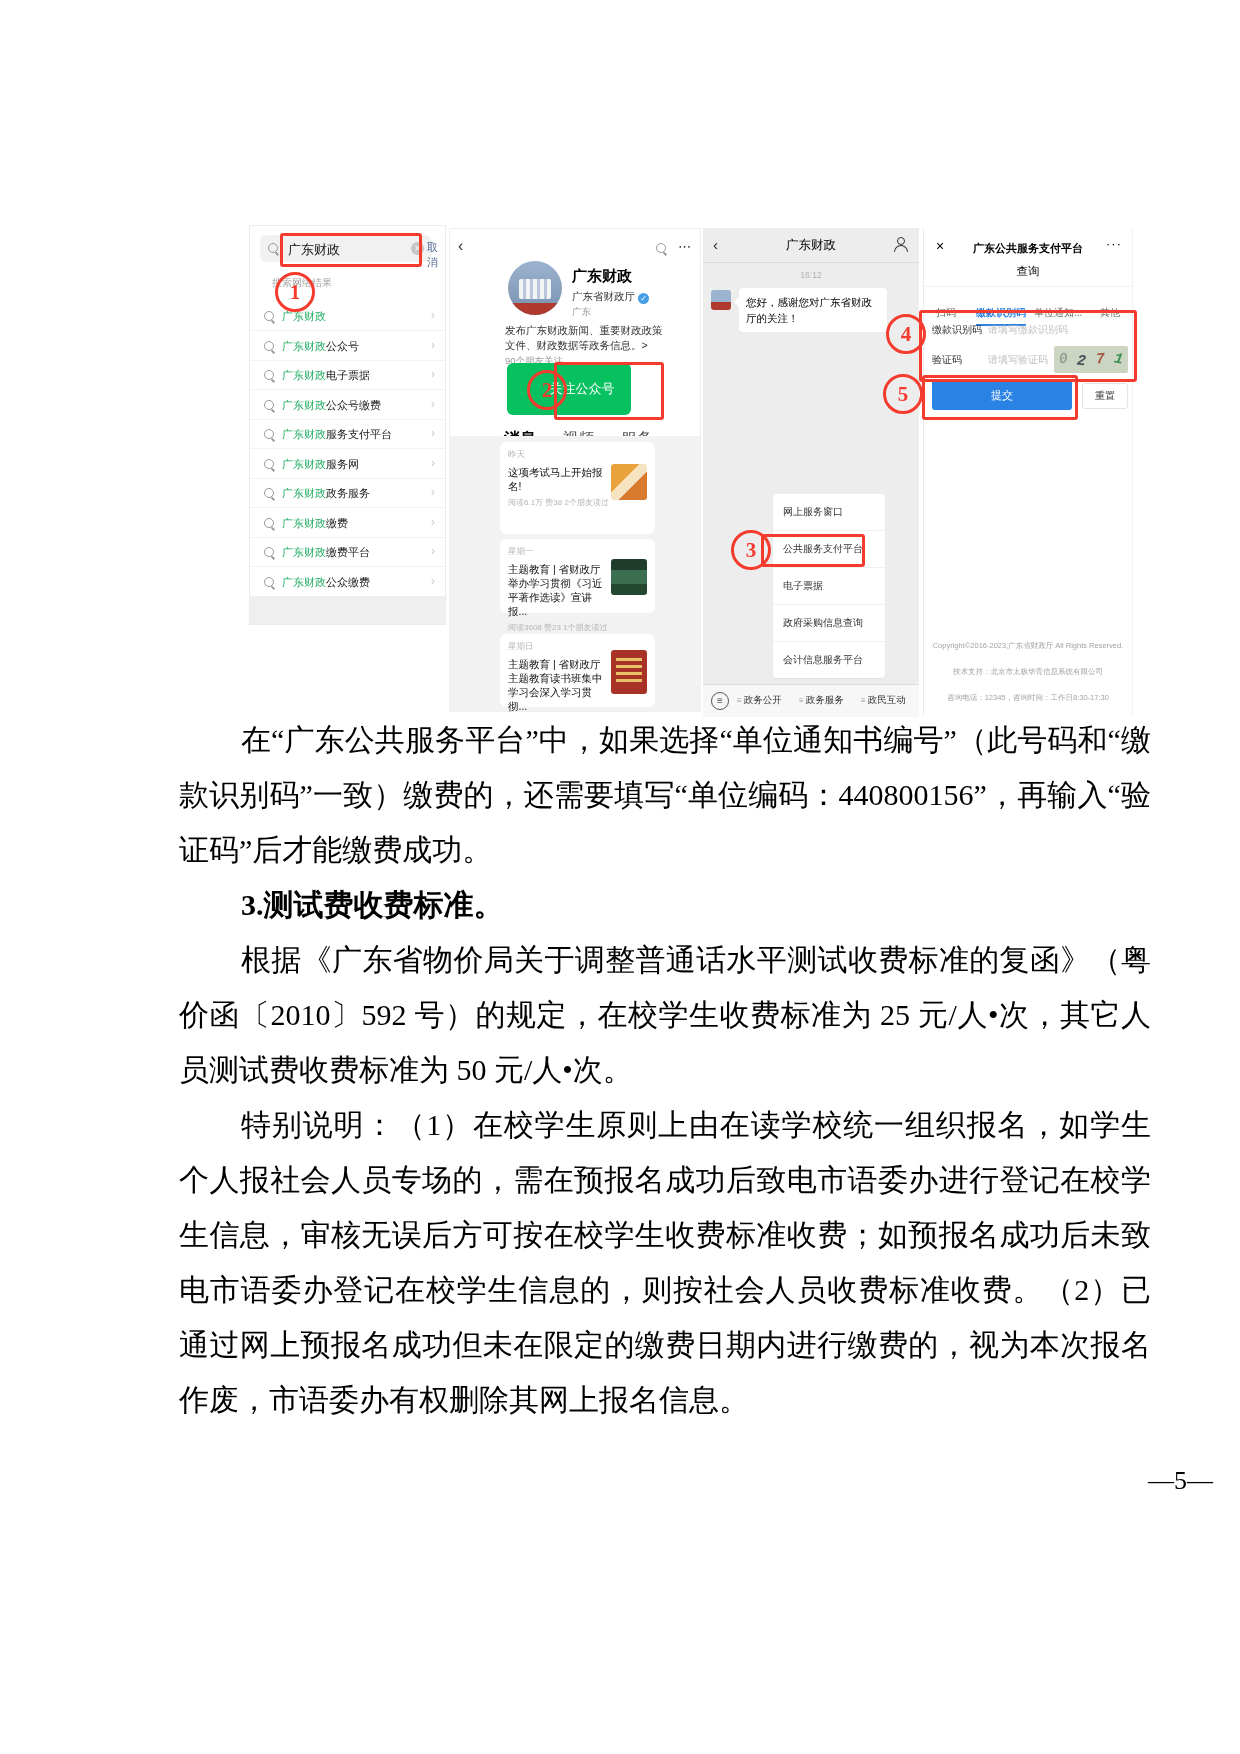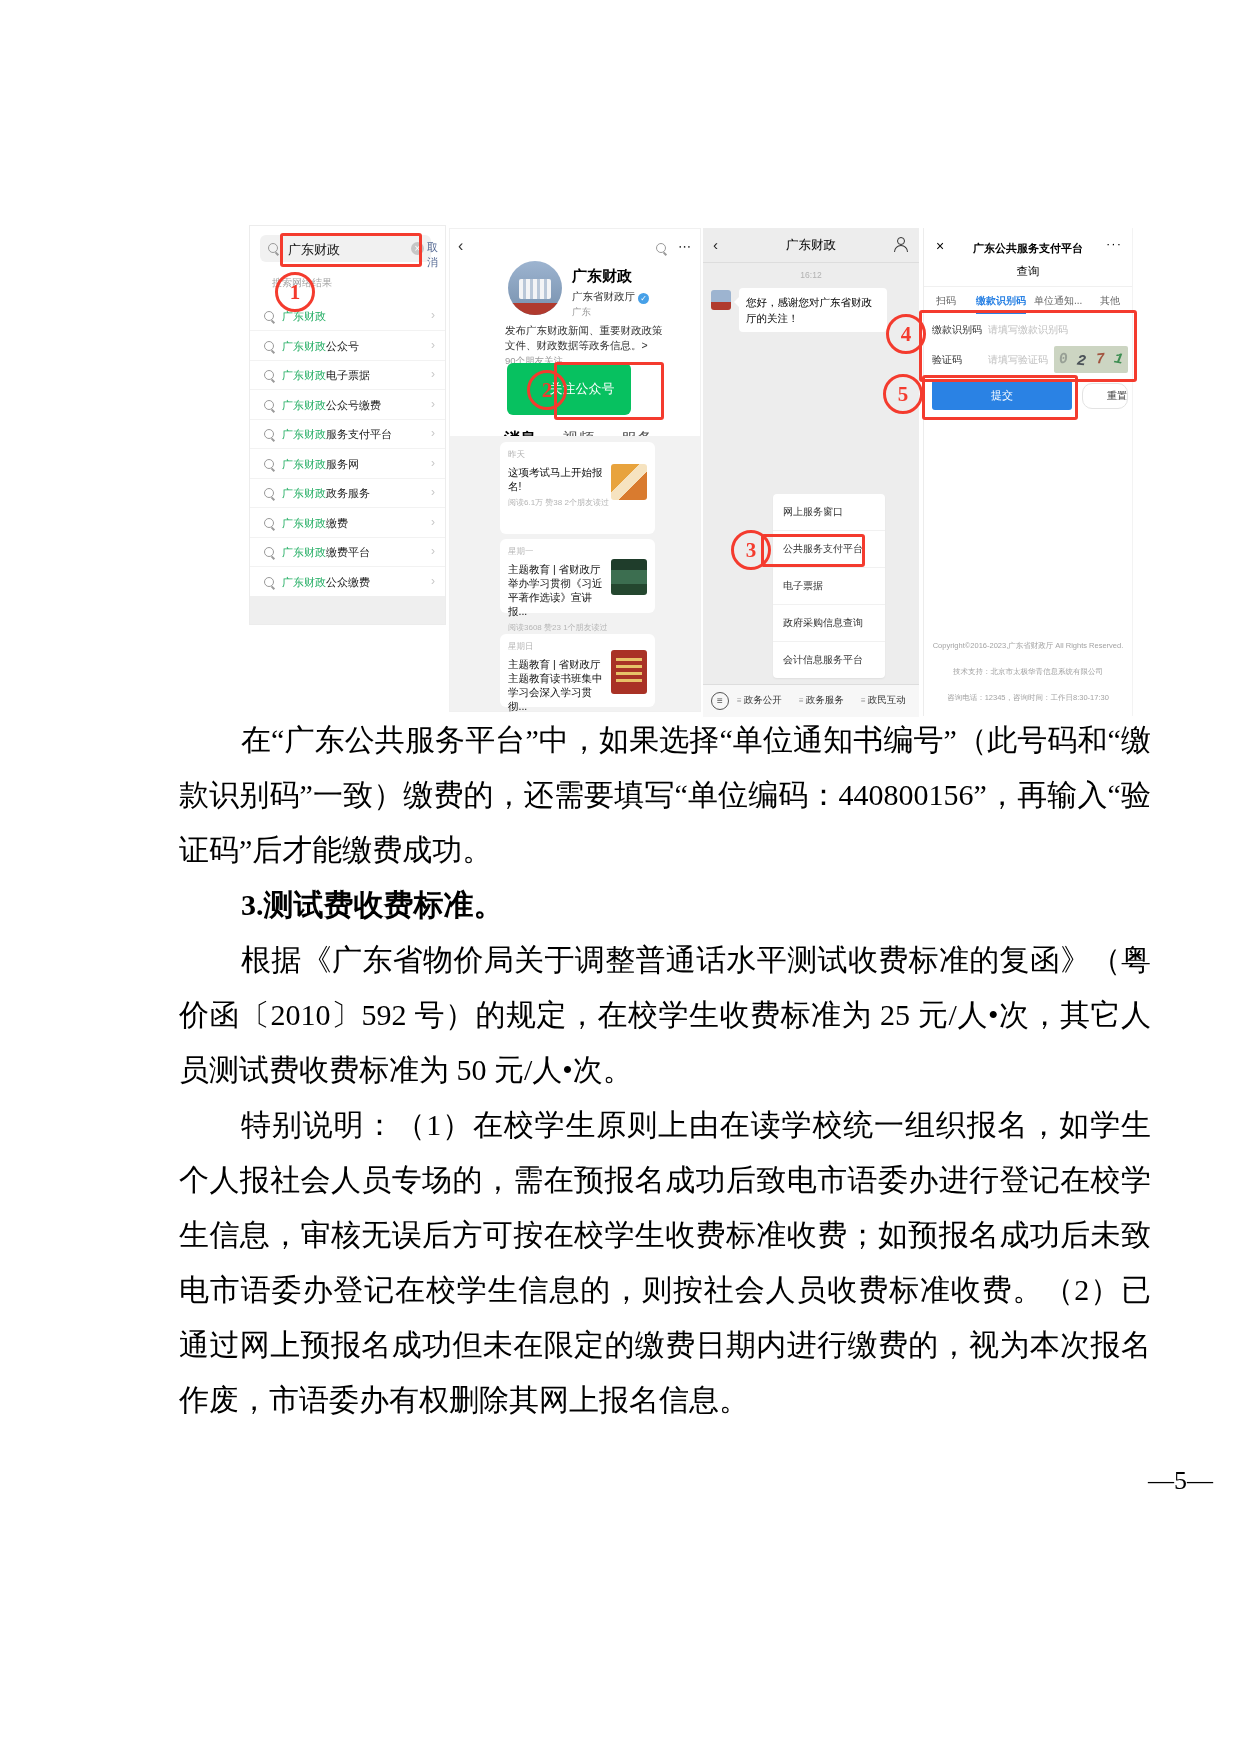--- a/index.html
+++ b/index.html
@@ -76,37 +76,37 @@
          color:#555;font-size:10px;line-height:15px;text-align:center;}
   .c-bar-item{position:absolute;top:9px;font-size:9.5px;color:#333;white-space:nowrap;}
   .c-bar-item .lines{color:#999;font-size:8px;margin-right:2px;}
   
   #panelD{left:882px;top:228px;width:208px;height:488px;background:#fff;border-left:1px solid #ececec;border-right:1px solid #f3f3f3;}
   .d-close{position:absolute;left:12px;top:10px;font-size:14px;color:#000;}
   .d-title{position:absolute;left:0;top:13px;width:208px;text-align:center;font-size:11px;font-weight:bold;color:#000;}
   .d-more{position:absolute;right:10px;top:8px;font-size:13px;color:#000;letter-spacing:1px;}
   .d-heading{position:absolute;left:0;top:36px;width:208px;text-align:center;font-size:11.5px;color:#000;}
   .d-hline{position:absolute;left:0;top:58px;width:208px;border-top:1px solid #f0f0f0;}
-  .d-tab{position:absolute;top:66px;font-size:10px;color:#666;white-space:nowrap;}
+  .d-tab{position:absolute;top:78px;font-size:10px;color:#666;white-space:nowrap;}
   .d-tab.active{color:#2a82e4;font-weight:bold;}
   .d-tab.active::after{content:"";position:absolute;left:0;right:0;bottom:-6px;height:2px;background:#2a82e4;}
   .d-label{position:absolute;left:8px;font-size:10px;color:#333;white-space:nowrap;}
   .d-ph{position:absolute;left:64px;font-size:10px;color:#c0c0c0;white-space:nowrap;}
   .d-captcha{position:absolute;left:130px;top:118px;width:74px;height:27px;background:#ccd5c2;border-radius:2px;
              display:flex;align-items:center;justify-content:space-around;
              font-family:"Liberation Mono","DejaVu Sans Mono",monospace;font-size:15px;font-weight:bold;font-style:italic;}
   .d-cap-d{display:inline-block;}
   .d-cap-d:nth-child(1){transform:rotate(-8deg);}
   .d-cap-d:nth-child(2){transform:rotate(6deg) translateY(2px);}
   .d-cap-d:nth-child(3){transform:rotate(-5deg);}
   .d-cap-d:nth-child(4){transform:rotate(10deg);}
   .d-submit{position:absolute;left:8px;top:152px;width:140px;height:30px;border-radius:3px;color:#fff;
             font-size:11px;text-align:center;line-height:30px;}
-  .d-reset{position:absolute;left:158px;top:155px;width:44px;height:24px;border:1px solid #e3e3e3;border-radius:10px;
-           background:#fff;color:#333;font-size:10px;text-align:right;line-height:24px;}
+  .d-reset{position:absolute;left:158px;top:155px;width:44px;height:24px;border:1px solid #e3e3e3;border-radius:3px;
+           background:#fff;color:#333;font-size:10px;text-align:center;line-height:24px;}
   .d-footer{position:absolute;left:0;top:405px;width:208px;text-align:center;font-size:7.5px;color:#a3a3a3;line-height:26px;}
   
   .ann-rect{position:absolute;border:3px solid #f43b2e;border-radius:3px;pointer-events:none;}
   .ann-circle{position:absolute;width:34px;height:34px;border:3px solid #f43b2e;border-radius:50%;
               color:#f43b2e;font-size:21px;font-weight:bold;text-align:center;line-height:34px;
               font-family:"Liberation Serif",serif;pointer-events:none;}
   
   .doc{position:absolute;left:138px;top:712px;width:972px;font-family:"Liberation Serif","DejaVu Serif",serif;
        font-size:30px;line-height:55px;color:#000;text-align:justify;}
   .doc p{margin:0;text-indent:62px;}

